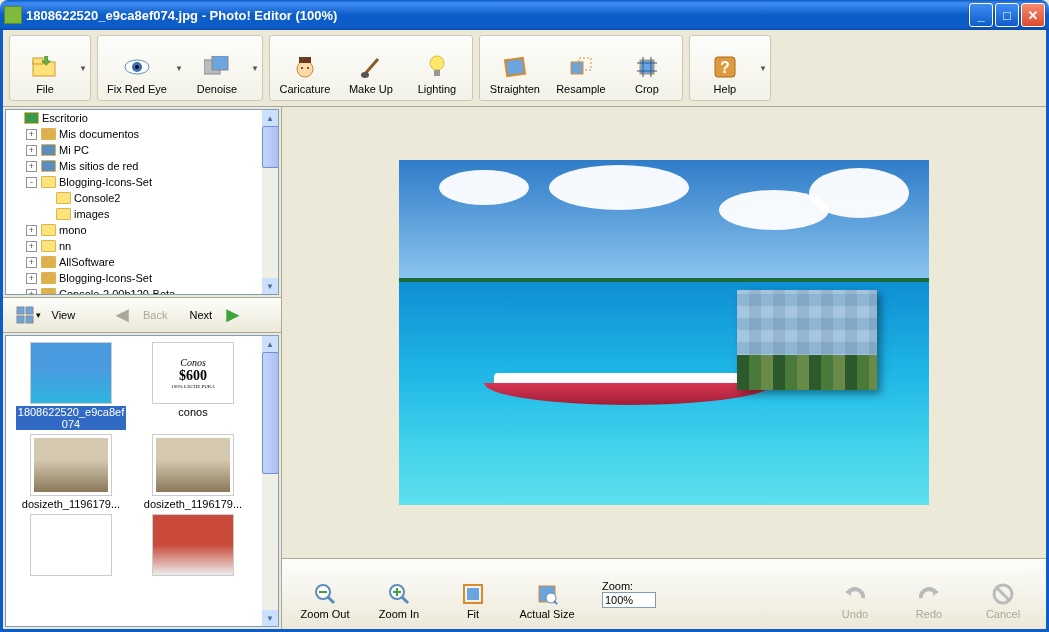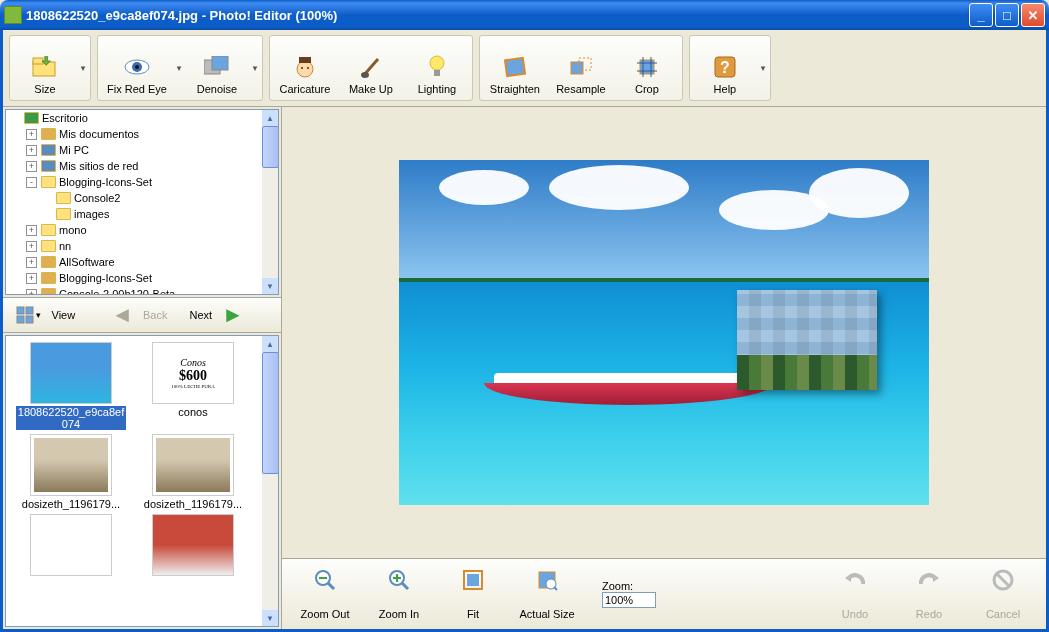--- a/index.html
+++ b/index.html
@@ -47,21 +47,21 @@
 .cloud{position:absolute;background:#fff;border-radius:50%;opacity:0.95}
 .horizon{position:absolute;top:118px;left:0;right:0;height:4px;background:#1a6a3b}
 .water{position:absolute;top:122px;left:0;right:0;bottom:0;background:linear-gradient(to bottom,#0f8fd4,#1eb5e6 40%,#3dd0eb 70%,#5fe0ee)}
 .boat{position:absolute;bottom:100px;left:85px;width:290px;height:40px}
 .boat-hull{position:absolute;bottom:0;width:100%;height:22px;background:linear-gradient(to bottom,#d93552,#a01e36);border-radius:0 0 50% 50%/0 0 100% 100%}
 .boat-top{position:absolute;bottom:20px;left:10px;width:270px;height:12px;background:#fff;border-radius:4px 4px 0 0}
 .overlay{position:absolute;top:130px;right:52px;width:140px;height:100px;background:#ddd;box-shadow:4px 4px 8px rgba(0,0,0,0.4)}
 .overlay-pix{width:100%;height:100%;background:repeating-linear-gradient(0deg,#a5c5e0 0 12px,#8fb5d5 12px 24px),repeating-linear-gradient(90deg,rgba(0,0,0,0) 0 12px,rgba(0,0,0,0.08) 12px 24px);background-blend-mode:multiply}
 .overlay-bot{position:absolute;bottom:0;left:0;right:0;height:35px;background:repeating-linear-gradient(90deg,#2d5a2d 0 12px,#4a7a3a 12px 24px,#6a8a4a 24px 36px)}
 .bottombar{height:62px;border-top:1px solid #aca899;background:linear-gradient(to bottom,#fdfdfb,#ece9d8);display:flex;align-items:center;padding:4px 8px;gap:4px}
-.bbtn{display:flex;flex-direction:column;align-items:center;justify-content:space-between;min-width:56px;height:52px;border:1px solid transparent;border-radius:3px;cursor:pointer;padding:2px 6px}
+.bbtn{display:flex;flex-direction:column;align-items:center;justify-content:flex-end;min-width:56px;height:52px;border:1px solid transparent;border-radius:3px;cursor:pointer;padding:2px 6px}
 .bbtn-icon{width:24px;height:24px;display:flex;align-items:center;justify-content:center}
 .bbtn-lab{font-size:11px;margin-top:2px}
 .bbtn-dis{color:#aca899}
 .zoom-box{display:flex;flex-direction:column;margin-left:16px}
 .zoom-inp{width:48px;border:1px solid #7f9db9;padding:1px 2px;font-size:11px;background:#fff}
 .spacer{flex:1}
 svg{display:block}
 </style>
 </head>
 <body>
@@ -80,21 +80,21 @@
   <div class="toolbar">
     <div class="tgroup">
       <div class="tbtn">
         <div class="tbtn-icon">
             <svg width="28" height="22">
               <rect x="2" y="6" width="22" height="14" fill="#ffe27a" stroke="#c99b2e"></rect>
               <rect x="2" y="2" width="10" height="6" fill="#ffe27a" stroke="#c99b2e"></rect>
               <path d="M14 2 L14 10 L10 10 L16 16 L22 10 L18 10 L18 2 Z" fill="#6ab23b" stroke="#3f7a1f" transform="translate(4,-2) scale(0.7)"></path>
             </svg>
           </div>
-        <div class="tbtn-label">Size</div>
+        <div class="tbtn-label">File</div>
       </div>
       <div class="tbtn-dd">▾</div>
     </div>
     <div class="tgroup">
       <div class="tbtn">
         <div class="tbtn-icon">
             <svg width="28" height="18">
               <ellipse cx="14" cy="9" rx="12" ry="7" fill="#fff" stroke="#5b8cc5"></ellipse>
               <circle cx="14" cy="9" r="5" fill="#3b6db0"></circle>
               <circle cx="14" cy="9" r="2" fill="#111"></circle>

